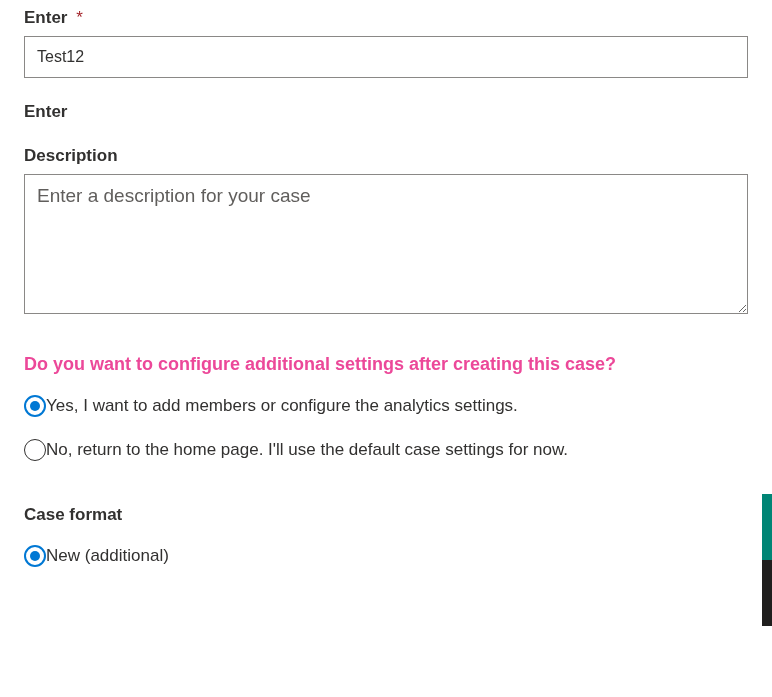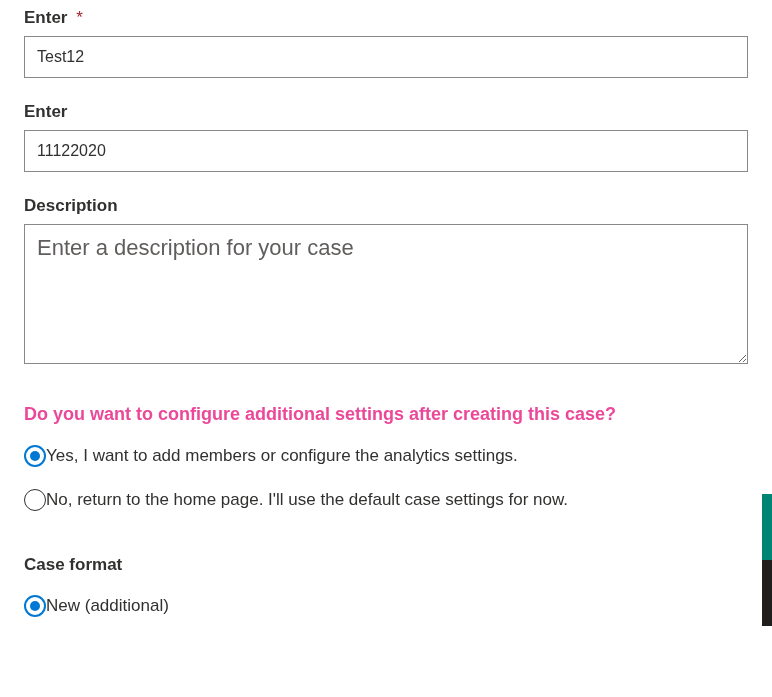--- a/index.html
+++ b/index.html
@@ -44,21 +44,21 @@
       font-family: inherit;
       color: #323130;
       outline: none;
     }
     .textarea-input {
       width: 100%;
       height: 140px;
       border: 1px solid #8a8886;
       background: #ffffff;
       padding: 10px 12px;
-      font-size: 22px;
+      font-size: 19px;
       font-family: inherit;
       color: #323130;
       outline: none;
       resize: both;
     }
     .textarea-input::placeholder {
       color: #605e5c;
     }
     .section-heading {
       font-size: 18px;
@@ -133,21 +133,20 @@
   <div class="field-group">
     <label class="field-label">
       <span>Enter</span>
       <span class="required-asterisk">*</span>
     </label>
     <input type="text" class="text-input" value="Test12" style="">
   </div>
 
   <div class="field-group">
     <label class="field-label">Enter</label>
-    <input type="text" class="text-input" value="11122020" style="">
   </div>
 
   <div class="field-group">
     <label class="field-label">Description</label>
     <textarea class="textarea-input" placeholder="Enter a description for your case" style=""></textarea>
   </div>
 
   <div>
     <div class="section-heading">Do you want to configure additional settings after creating this case?</div>
     <div class="radio-group">

